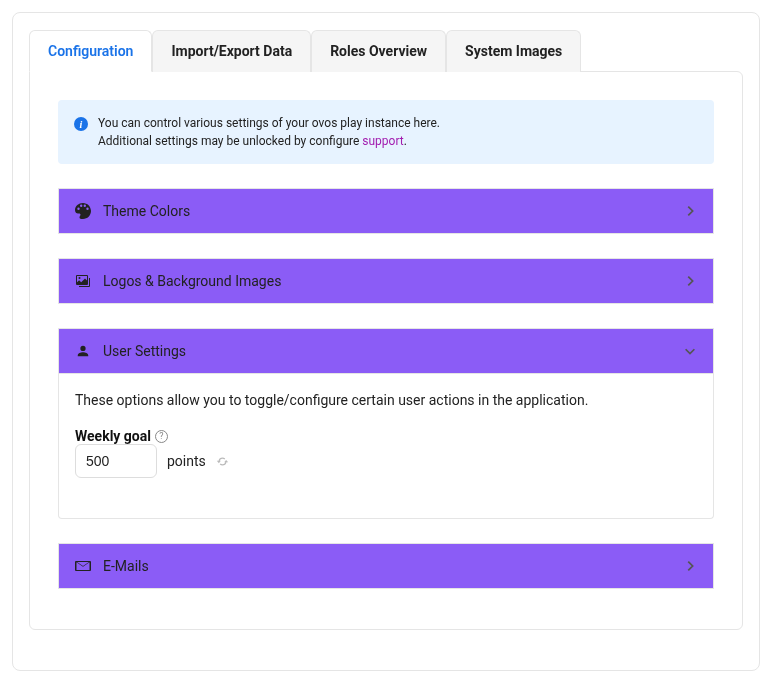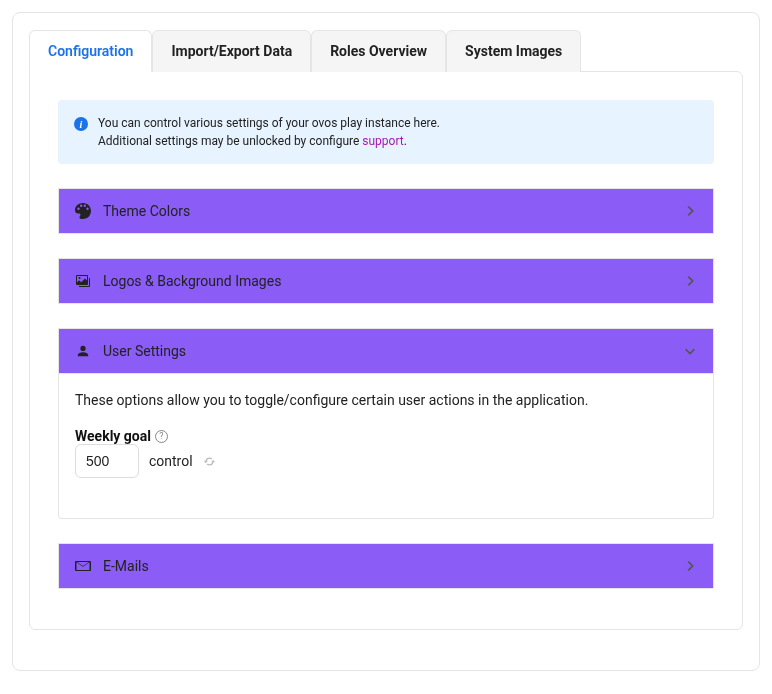--- a/index.html
+++ b/index.html
@@ -152,21 +152,21 @@
       align-items: center;
       justify-content: center;
       font-weight: normal;
     }
     .input-row {
       display: flex;
       align-items: center;
       gap: 10px;
     }
     .num-input {
-      width: 64px;
+      width: 82px;
       padding: 8px 10px;
       border: 1px solid #ddd;
       border-radius: 6px;
       font-size: 14px;
       color: #222;
     }
     .unit {
       font-size: 14px;
       color: #222;
     }
@@ -245,21 +245,21 @@
         </span>
       </div>
       <div class="acc-body">
         <div class="acc-desc">These options allow you to toggle/configure certain user actions in the application.</div>
         <div class="field-label">
           <span>Weekly goal</span>
           <span class="help-icon">?</span>
         </div>
         <div class="input-row">
           <input class="num-input" type="text" value="500" style="">
-          <span class="unit">control</span>
+          <span class="unit">points</span>
           <span class="refresh-icon">
             <svg viewBox="0 0 16 16" width="13" height="13" fill="currentColor">
                 <path d="M8 3a5 5 0 00-4.9 4H1l2.5 3L6 7H4.6A3.5 3.5 0 018 4.5c.9 0 1.7.3 2.3.9l1.1-1.1A5 5 0 008 3zm4.5 3L10 9h1.4A3.5 3.5 0 018 11.5c-.9 0-1.7-.3-2.3-.9l-1.1 1.1A5 5 0 008 13a5 5 0 004.9-4H15l-2.5-3z"></path>
               </svg>
           </span>
         </div>
       </div>
     </div>
 
     <div class="accordion">

